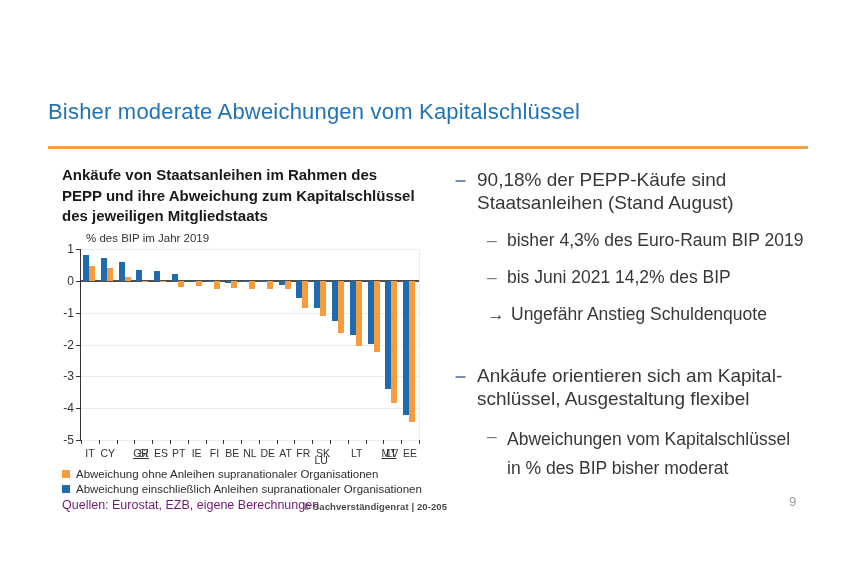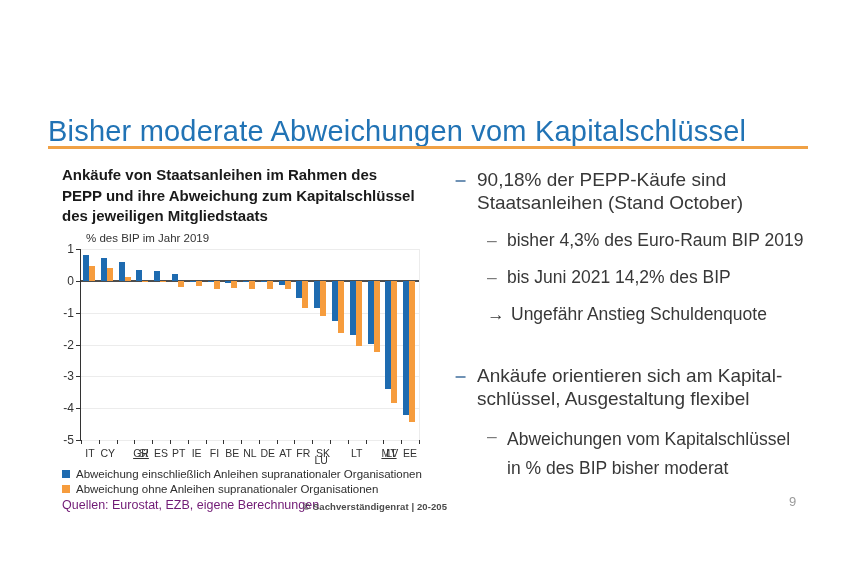--- a/index.html
+++ b/index.html
@@ -2,22 +2,22 @@
 <html lang="de"><head>
 <meta charset="utf-8">
 <style>
   html,body{margin:0;padding:0;background:#fff;}
   .slide{
     position:relative; width:850px; height:567px; background:#ffffff;
     font-family:"Liberation Sans", sans-serif; overflow:hidden;
     color:#383838;
   }
   .slide-title{
-    position:absolute; left:48px; top:96px; width:760px;
-    font-size:29px; font-weight:400; letter-spacing:.2px;
+    position:absolute; left:48px; top:84px; width:760px;
+    font-size:22px; font-weight:400; letter-spacing:.2px;
   }
   .accent-rule{ position:absolute; left:48px; top:146px; width:760px; height:3px; }
 
   
   .chart-heading{
     position:absolute; left:62px; top:165px; width:380px;
     font-size:15px; font-weight:bold; color:#1a1a1a; line-height:1.38;
     white-space:pre-line;
   }
   .unit-label{ position:absolute; left:86px; top:232px; font-size:11.5px; color:#333; }
@@ -167,38 +167,38 @@
       <div class="bar" style="left: 304.421px; top: 31.8333px; height: 108.233px; background: rgb(30, 107, 176);"></div>
       <div class="bar" style="left: 310.421px; top: 31.8333px; height: 122.558px; background: rgb(246, 156, 61);"></div>
       <div class="xlab" style="left: 311.316px;">LV</div>
       <div class="bar" style="left: 322.211px; top: 31.8333px; height: 133.7px; background: rgb(30, 107, 176);"></div>
       <div class="bar" style="left: 328.211px; top: 31.8333px; height: 141.658px; background: rgb(246, 156, 61);"></div>
       <div class="xlab" style="left: 329.105px;">EE</div>
     </div>
 
   <div class="legend">
     <div class="legend-row">
+      <span class="legend-swatch" style="background: rgb(246, 156, 61);"></span>
+      <span class="legend-label">Abweichung ohne Anleihen supranationaler Organisationen</span>
+    </div>
+    <div class="legend-row">
       <span class="legend-swatch" style="background: rgb(30, 107, 176);"></span>
       <span class="legend-label">Abweichung einschließlich Anleihen supranationaler Organisationen</span>
-    </div>
-    <div class="legend-row">
-      <span class="legend-swatch" style="background: rgb(246, 156, 61);"></span>
-      <span class="legend-label">Abweichung ohne Anleihen supranationaler Organisationen</span>
     </div>
   </div>
 
   <div class="sources">Quellen: Eurostat, EZB, eigene Berechnungen</div>
   <div class="copyright">© Sachverständigenrat | 20-205</div>
 
   <div class="bullets">
 
     <div class="bullet-row">
       <span class="bullet-marker">–</span>
       <span class="bullet-text">90,18% der PEPP-Käufe sind
-Staatsanleihen (Stand October)</span>
+Staatsanleihen (Stand August)</span>
     </div>
 
     <div class="sub-bullets">
       <div class="sub-row">
         <span class="sub-marker">–</span>
         <span class="sub-text">bisher 4,3% des Euro-Raum BIP 2019</span>
       </div>
       <div class="sub-row">
         <span class="sub-marker">–</span>
         <span class="sub-text">bis Juni 2021 14,2% des BIP</span>

